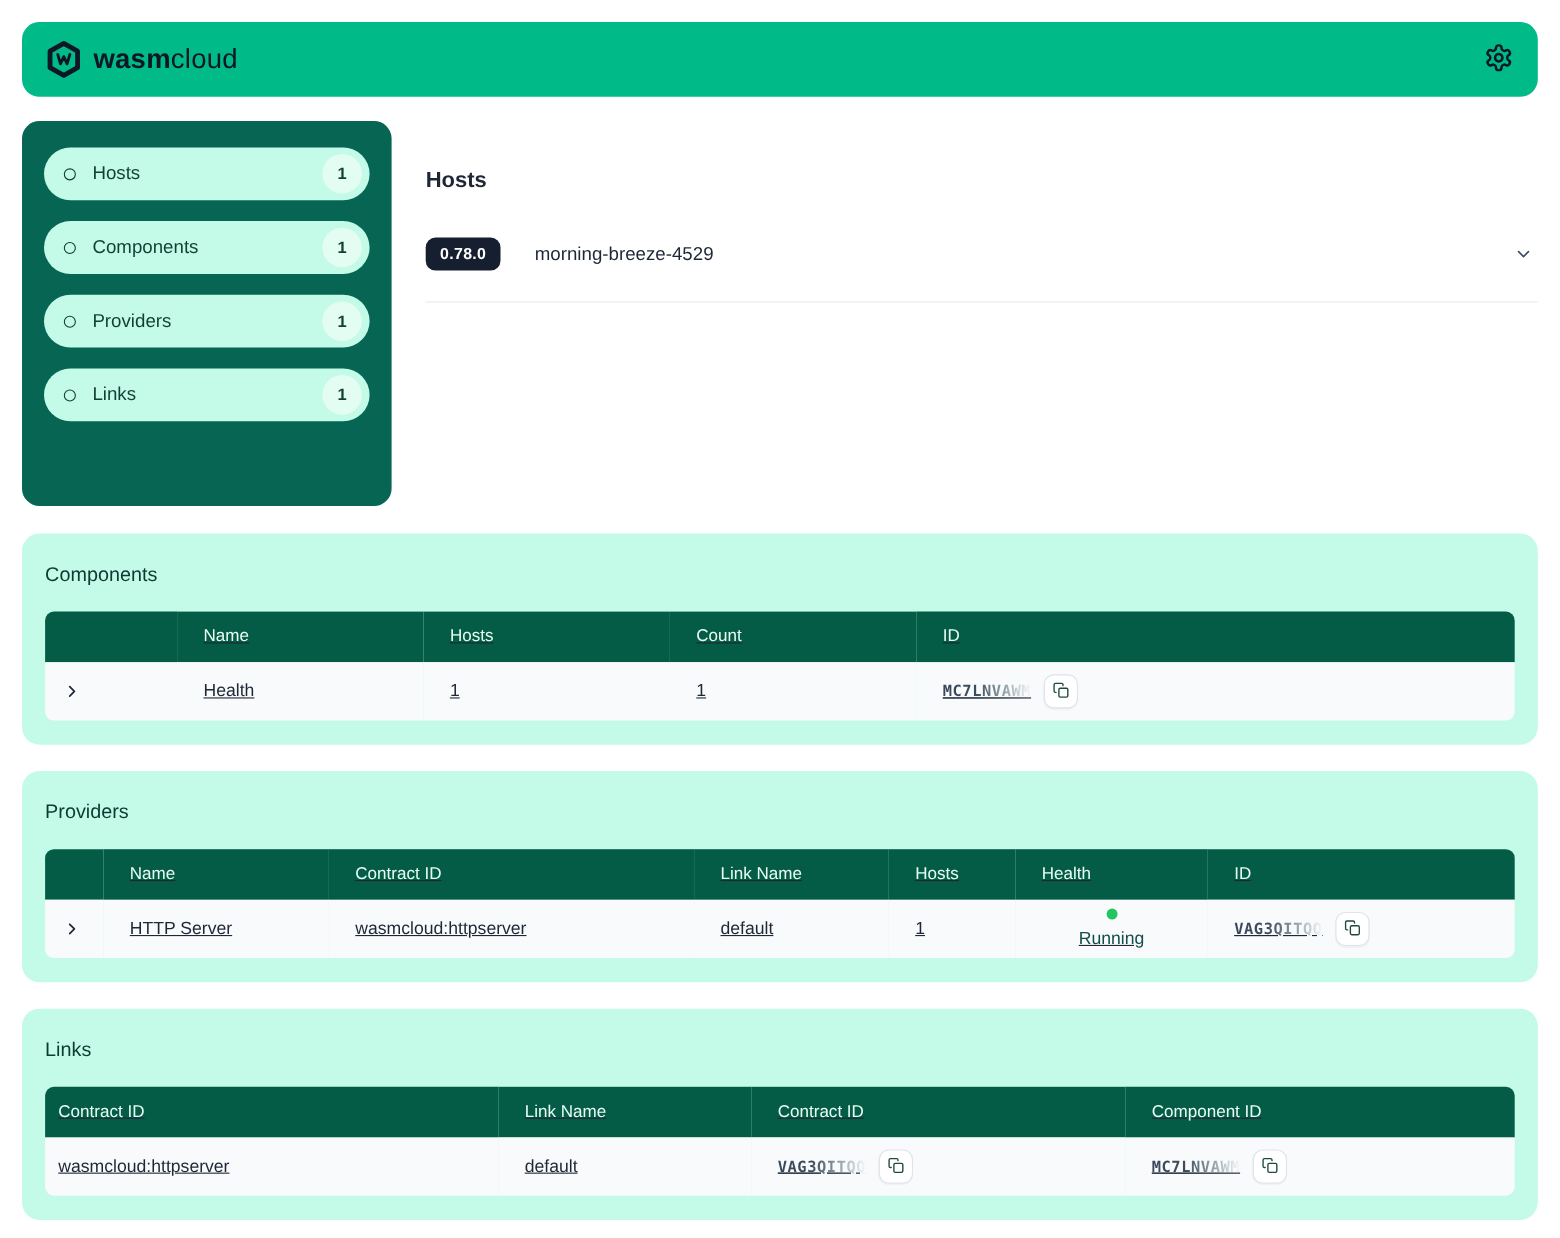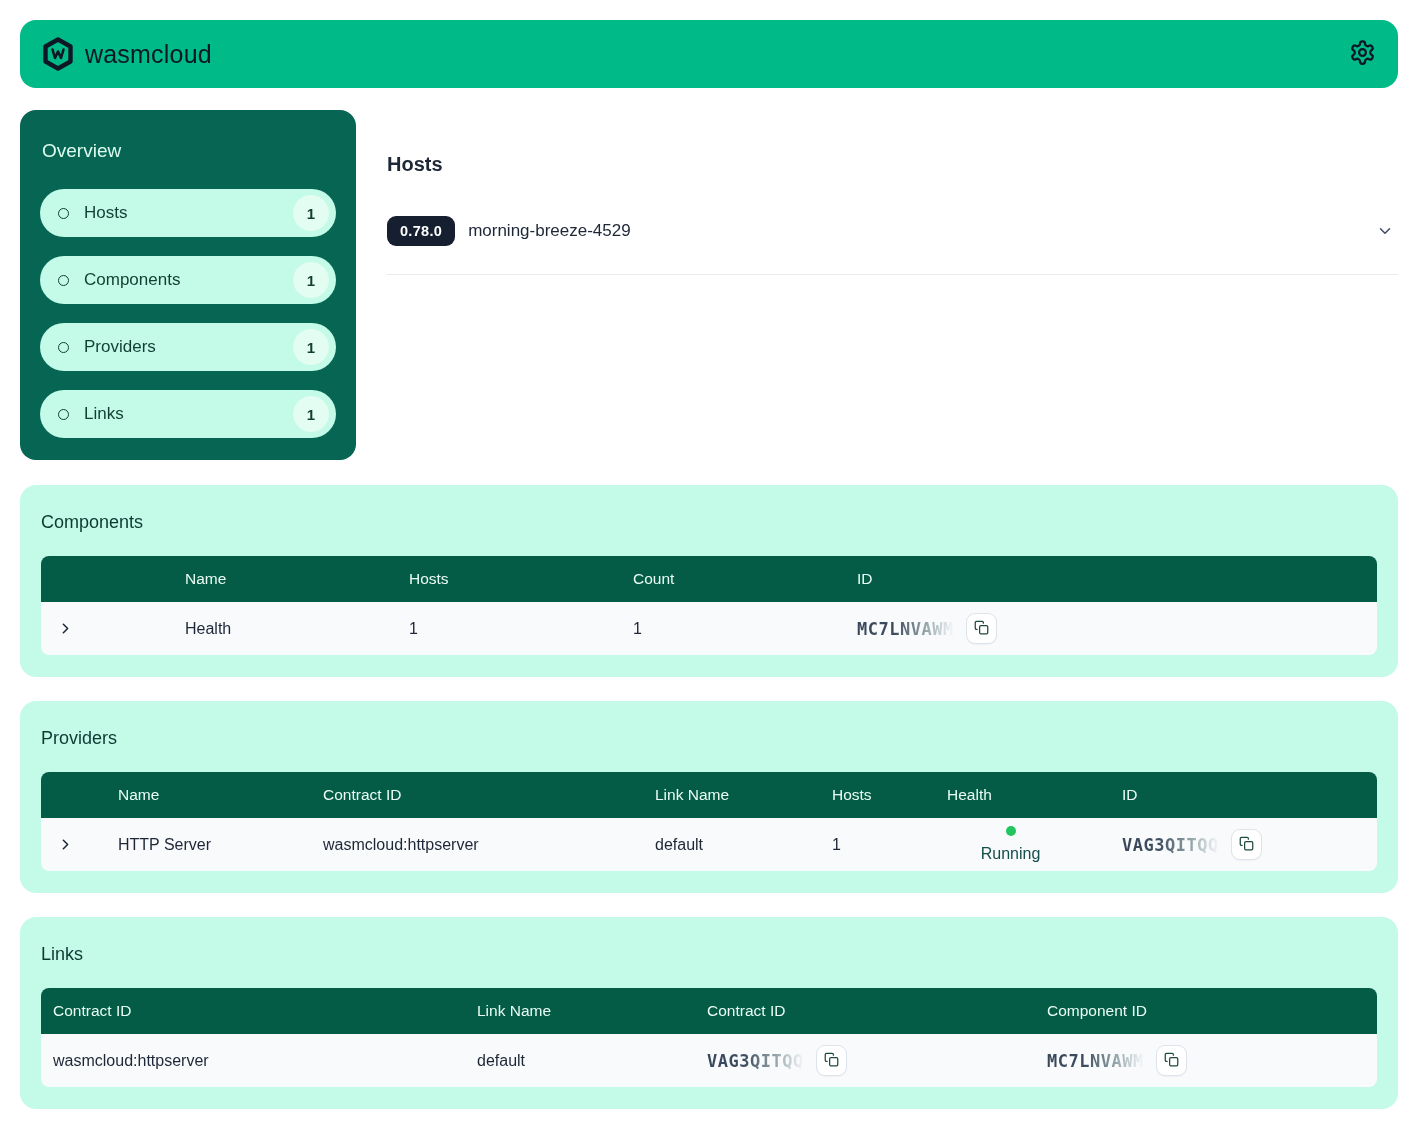--- a/index.html
+++ b/index.html
@@ -21,21 +21,21 @@
     overflow:hidden;
   }
   
   .app-header{
     margin:20px 20px 0;height:68px;border-radius:16px;background:var(--brand);
     display:flex;align-items:center;justify-content:space-between;padding:0 22px;
   }
   .logo{display:flex;align-items:center;gap:11px;}
   .logo svg{display:block;}
   .logo-text{font-size:25px;color:#0e1726;letter-spacing:.2px;}
-  .logo-text b{font-weight:400;}
+  .logo-text b{font-weight:700;}
   .logo-text span{font-weight:400;}
   .gear-btn{background:none;border:none;padding:0;cursor:pointer;display:flex;}
   
   .layout{display:flex;margin:22px 20px 0;gap:31px;}
   .sidebar{
     width:336px;min-width:336px;height:350px;background:var(--dark-green);
     border-radius:16px;padding:24px 20px 20px;
   }
   .sidebar-title{font-size:19px;font-weight:400;color:#dcfcee;margin:6px 0 27px;padding-left:2px;}
   .nav-item{
@@ -46,53 +46,53 @@
   .ring{width:11px;height:11px;border:1.6px solid var(--ink-green);border-radius:50%;margin-right:15px;flex:none;}
   .nav-label{font-size:17px;color:var(--ink-green);}
   .nav-count{
     margin-left:auto;width:36px;height:36px;border-radius:50%;background:var(--mint-light);
     display:flex;align-items:center;justify-content:center;font-size:15px;font-weight:600;color:var(--ink-green);
   }
   
   .main{flex:1;padding-top:43px;min-width:0;}
   .main-title{font-size:20px;font-weight:600;color:var(--ink);margin:0 0 40px;}
   .host-row{
-    display:flex;align-items:center;gap:13px;padding-bottom:28px;
+    display:flex;align-items:center;gap:31px;padding-bottom:28px;
     border-bottom:1px solid #e7eaef;cursor:pointer;
   }
   .version-badge{
     background:#161f30;color:#ffffff;font-weight:700;font-size:14.5px;
     padding:7px 13px;border-radius:9px;letter-spacing:.3px;
   }
   .host-name{font-size:17px;font-weight:400;color:var(--ink);}
   .host-chevron{margin-left:auto;margin-right:4px;display:flex;}
   
   .section-card{margin:24px 20px 0;background:var(--mint);border-radius:16px;padding:21px 21px 22px;}
   .section-card.first{margin-top:25px;}
   .card-title{font-size:18px;font-weight:500;color:var(--title-green);margin:6px 0 23px;}
-  table{width:100%;border-collapse:separate;border-spacing:0;table-layout:fixed;}
+  table{width:100%;border-collapse:separate;border-spacing:0;table-layout:fixed;text-decoration:underline;}
   thead th{
     background:var(--table-head);color:#e9fdf4;font-weight:400;font-size:15.5px;
     text-align:left;height:46px;padding:0 24px;white-space:nowrap;
   }
   thead th.cell-tight{padding:0 12px;}
   thead th:first-child{border-top-left-radius:8px;}
   thead th:last-child{border-top-right-radius:8px;}
   tbody td{
     background:var(--row-bg);height:53px;font-size:16px;color:var(--ink);
     padding:0 24px;white-space:nowrap;overflow:hidden;
   }
   tbody td.cell-tight{padding:0 12px;}
   tbody tr:last-child td:first-child{border-bottom-left-radius:8px;}
   tbody tr:last-child td:last-child{border-bottom-right-radius:8px;}
   td.expander{padding:0 0 0 16px;}
   .expander svg{display:block;}
   .id-cell{display:flex;align-items:center;gap:12px;}
   .id-text{
-    font-family:"DejaVu Sans Mono","Liberation Mono",monospace;font-size:17px;font-weight:700;
+    font-family:"DejaVu Sans Mono","Liberation Mono",monospace;font-size:14px;font-weight:700;
     background:linear-gradient(90deg,#39475a 0%,#3d4b5e 38%,#96a8ab 72%,rgba(195,208,212,0.02) 100%);
     -webkit-background-clip:text;background-clip:text;color:transparent;letter-spacing:.5px;text-align:right;
   }
   .copy-btn{
     width:31px;height:31px;background:#ffffff;border:1px solid #dde4ec;border-radius:9px;
     display:flex;align-items:center;justify-content:center;cursor:pointer;flex:none;
     box-shadow:0 1px 1px rgba(15,23,42,.04);
   }
   .health-cell{display:flex;align-items:center;gap:9px;flex-direction:column;}
   .health-dot{width:10px;height:10px;border-radius:50%;background:#22c55e;flex:none;}
@@ -116,21 +116,20 @@
       <svg width="27" height="27" viewBox="0 0 24 24" fill="none" stroke="#0e1726" stroke-width="2" stroke-linecap="round" stroke-linejoin="round">
         <path d="M12.22 2h-.44a2 2 0 0 0-2 2v.18a2 2 0 0 1-1 1.73l-.43.25a2 2 0 0 1-2 0l-.15-.08a2 2 0 0 0-2.73.73l-.22.38a2 2 0 0 0 .73 2.73l.15.1a2 2 0 0 1 1 1.72v.51a2 2 0 0 1-1 1.74l-.15.09a2 2 0 0 0-.73 2.73l.22.38a2 2 0 0 0 2.73.73l.15-.08a2 2 0 0 1 2 0l.43.25a2 2 0 0 1 1 1.73V20a2 2 0 0 0 2 2h.44a2 2 0 0 0 2-2v-.18a2 2 0 0 1 1-1.73l.43-.25a2 2 0 0 1 2 0l.15.08a2 2 0 0 0 2.73-.73l.22-.39a2 2 0 0 0-.73-2.73l-.15-.08a2 2 0 0 1-1-1.74v-.5a2 2 0 0 1 1-1.74l.15-.09a2 2 0 0 0 .73-2.73l-.22-.38a2 2 0 0 0-2.73-.73l-.15.08a2 2 0 0 1-2 0l-.43-.25a2 2 0 0 1-1-1.73V4a2 2 0 0 0-2-2z"></path>
         <circle cx="12" cy="12" r="3"></circle>
       </svg>
     </span>
   </button>
 </header>
 
 <div class="layout">
   <aside class="sidebar">
-    <div class="sidebar-title">Overview</div>
 
     <div class="nav-item">
       <span class="ring"></span>
       <span class="nav-label">Hosts</span>
       <span class="nav-count">1</span>
     </div>
     <div class="nav-item">
       <span class="ring"></span>
       <span class="nav-label">Components</span>
       <span class="nav-count">1</span>

